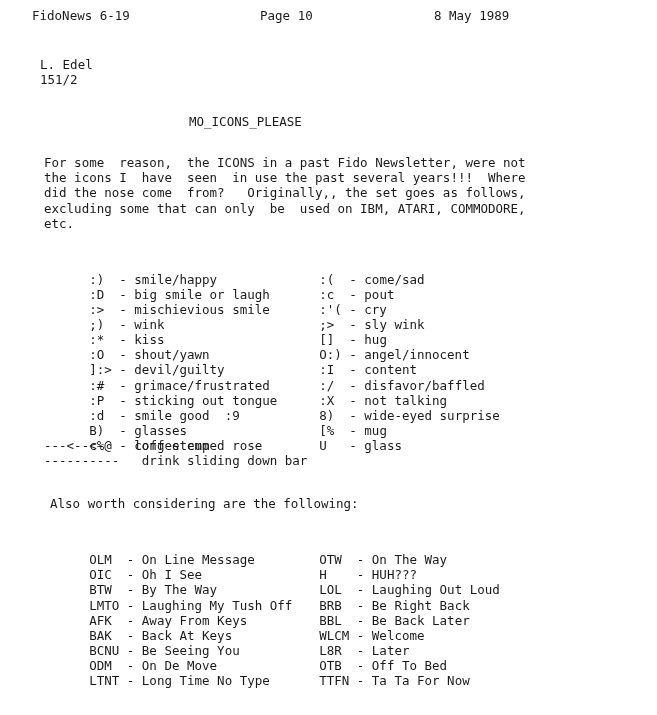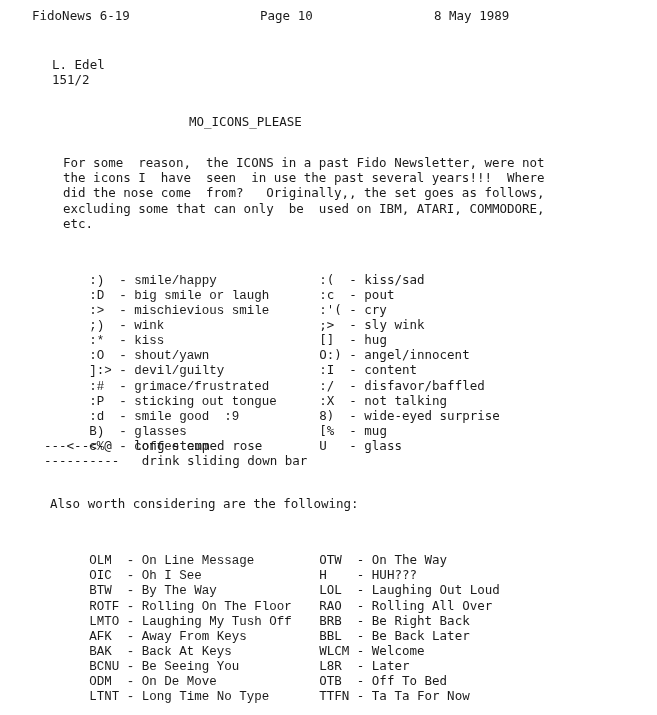--- a/index.html
+++ b/index.html
@@ -37,49 +37,48 @@
   .hdr-center { left: 260px; }
   .hdr-right { left: 434px; }
 
   .block {
     white-space: pre;
     margin: 0;
     padding: 0;
   }
   .byline {
     margin-top: 33px;
-    padding-left: 52px;
+    padding-left: 40px;
   }
   .title {
     margin-top: 27px;
     padding-left: 27px;
     text-align: left;
   }
   .title-inner {
     display: inline-block;
     margin-left: 162px;
   }
   .intro {
     margin-top: 26px;
-    padding-left: 63px;
+    padding-left: 44px;
   }
   .icons-table {
     margin-top: 26px;
     padding-left: 44px;
   }
   .icon-row {
     white-space: pre;
     position: relative;
     height: 15.1px;
   }
   .col-a {
     display: inline-block;
     width: 230px;
     white-space: pre;
-    font-family: Liberation Mono, monospace;
   }
   .col-b {
     display: inline-block;
     white-space: pre;
   }
   .extra-lines {
     white-space: pre;
     padding-left: 44px;
   }
   .alsoline {
@@ -114,21 +113,21 @@
   </div>
 
   <div class="block intro">For some  reason,  the ICONS in a past Fido Newsletter, were not
 the icons I  have  seen  in use the past several years!!!  Where
 did the nose come  from?   Originally,, the set goes as follows,
 excluding some that can only  be  used on IBM, ATARI, COMMODORE,
 etc.</div>
 
   <div class="icons-table">
     <div class="icon-row">
-      <span class="col-a"><span>:)</span>  <span>- smile/happy</span></span><span class="col-b"><span>:(</span>  <span>- kiss/sad</span></span>
+      <span class="col-a"><span>:)</span>  <span>- smile/happy</span></span><span class="col-b"><span>:(</span>  <span>- come/sad</span></span>
     </div>
     <div class="icon-row">
       <span class="col-a"><span>:D</span>  <span>- big smile or laugh</span></span><span class="col-b"><span>:c</span>  <span>- pout</span></span>
     </div>
     <div class="icon-row">
       <span class="col-a"><span>:&gt;</span>  <span>- mischievious smile</span></span><span class="col-b"><span>:'(</span> <span>- cry</span></span>
     </div>
     <div class="icon-row">
       <span class="col-a"><span>;)</span>  <span>- wink</span></span><span class="col-b"><span>;&gt;</span>  <span>- sly wink</span></span>
     </div>
@@ -166,23 +165,20 @@
     <div class="abbr-row">
       <span class="col-a"><span>OLM</span>  <span>- On Line Message</span></span><span class="col-b"><span>OTW</span>  <span>- On The Way</span></span>
     </div>
     <div class="abbr-row">
       <span class="col-a"><span>OIC</span>  <span>- Oh I See</span></span><span class="col-b"><span>H</span>    <span>- HUH???</span></span>
     </div>
     <div class="abbr-row">
       <span class="col-a"><span>BTW</span>  <span>- By The Way</span></span><span class="col-b"><span>LOL</span>  <span>- Laughing Out Loud</span></span>
     </div>
     <div class="abbr-row">
-      <span class="col-a"><span>ROTF</span> <span>- Rolling On The Floor</span></span><span class="col-b"><span>RAO</span>  <span>- Rolling All Over</span></span>
-    </div>
-    <div class="abbr-row">
       <span class="col-a"><span>LMTO</span> <span>- Laughing My Tush Off</span></span><span class="col-b"><span>BRB</span>  <span>- Be Right Back</span></span>
     </div>
     <div class="abbr-row">
       <span class="col-a"><span>AFK</span>  <span>- Away From Keys</span></span><span class="col-b"><span>BBL</span>  <span>- Be Back Later</span></span>
     </div>
     <div class="abbr-row">
       <span class="col-a"><span>BAK</span>  <span>- Back At Keys</span></span><span class="col-b"><span>WLCM</span> <span>- Welcome</span></span>
     </div>
     <div class="abbr-row">
       <span class="col-a"><span>BCNU</span> <span>- Be Seeing You</span></span><span class="col-b"><span>L8R</span>  <span>- Later</span></span>

